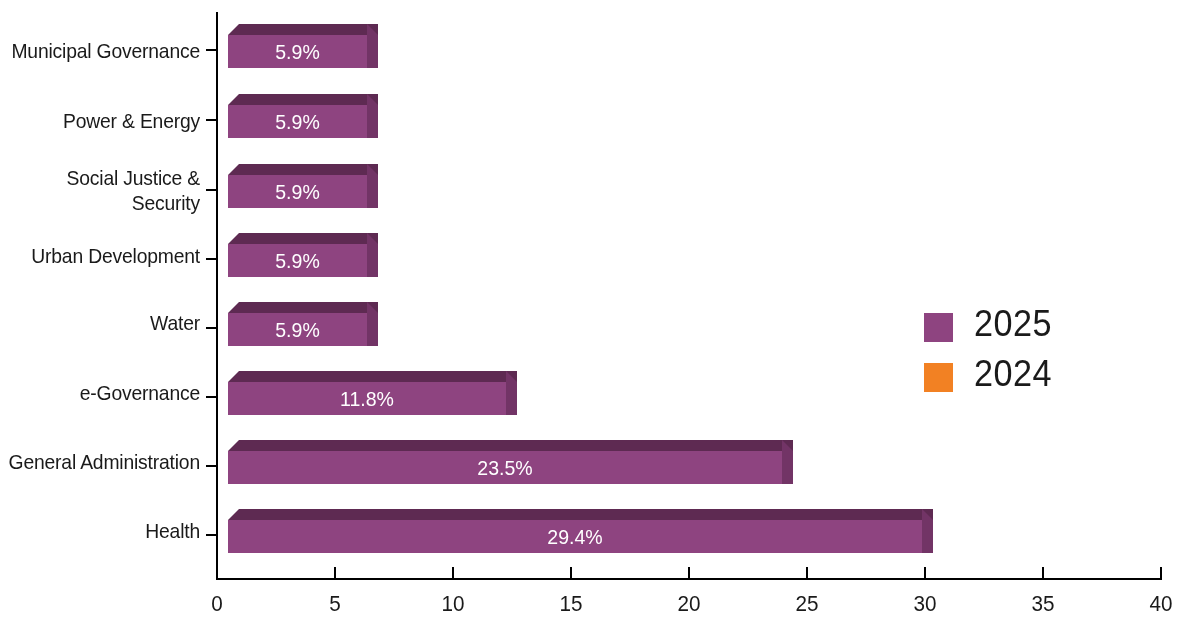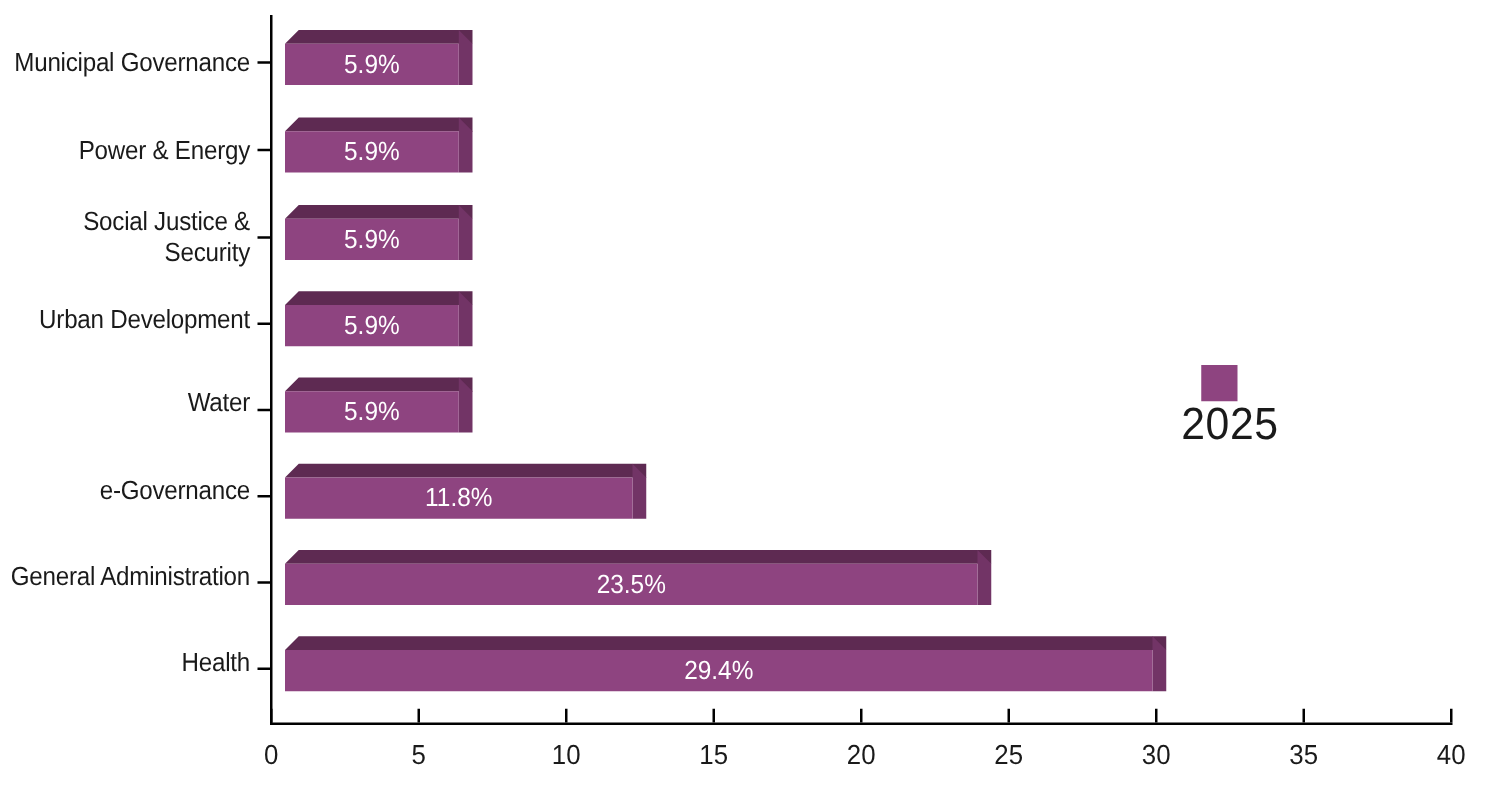--- a/index.html
+++ b/index.html
@@ -103,23 +103,22 @@
     letter-spacing: 0px;
   }
   
   #legend {
     position: absolute;
     left: 924px;
     top: 292px;
   }
   .legend-row {
     display: flex;
-    align-items: center;
+    align-items: flex-end;
     height: 50px;
-    flex-direction: column;
   }
   .legend-swatch {
     width: 29px;
     height: 29px;
     flex: 0 0 auto;
   }
   .legend-text {
     margin-left: 21px;
     color: #1a1a1a;
     font-family: "Liberation Sans", sans-serif;
@@ -232,15 +231,19 @@
   <div class="x-tick-label" style="left:777px; top:592px;">25</div>
   <div class="x-tick-label" style="left:895px; top:592px;">30</div>
   <div class="x-tick-label" style="left:1013px; top:592px;">35</div>
   <div class="x-tick-label" style="left:1131px; top:592px;">40</div>
 
   <div id="legend">
     <div class="legend-row">
       <div class="legend-swatch" style="background:#8E4480;"></div>
       <div class="legend-text">2025</div>
     </div>
+    <div class="legend-row">
+      <div class="legend-swatch" style="background:#F28123;"></div>
+      <div class="legend-text">2024</div>
+    </div>
   </div>
 
 </div>
 
 </body></html>

